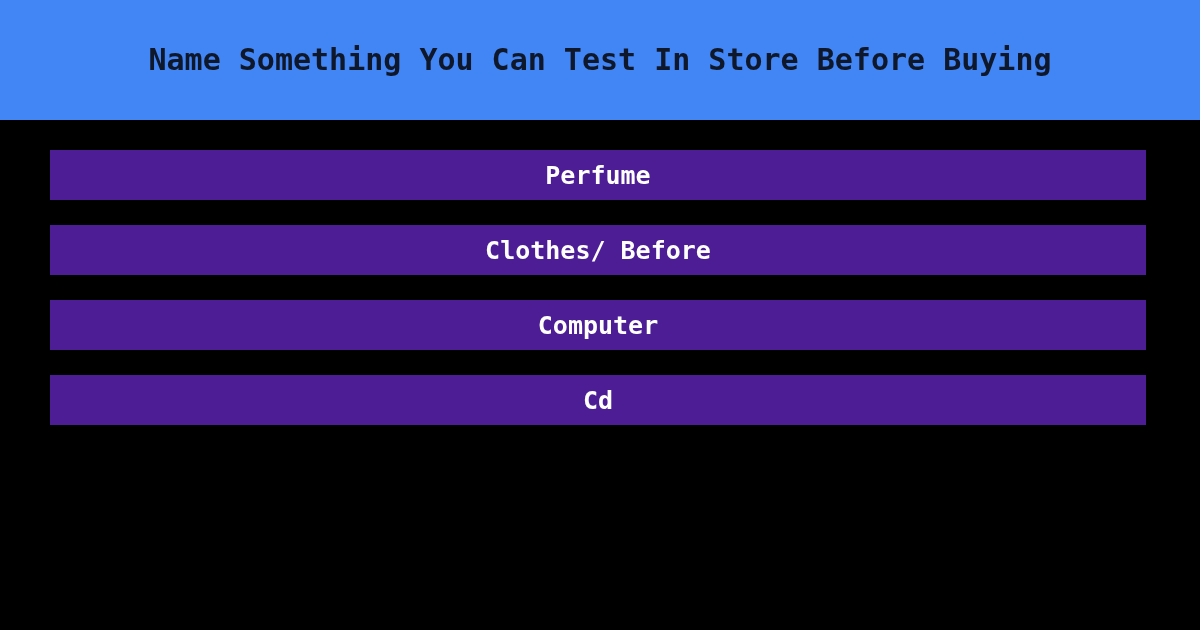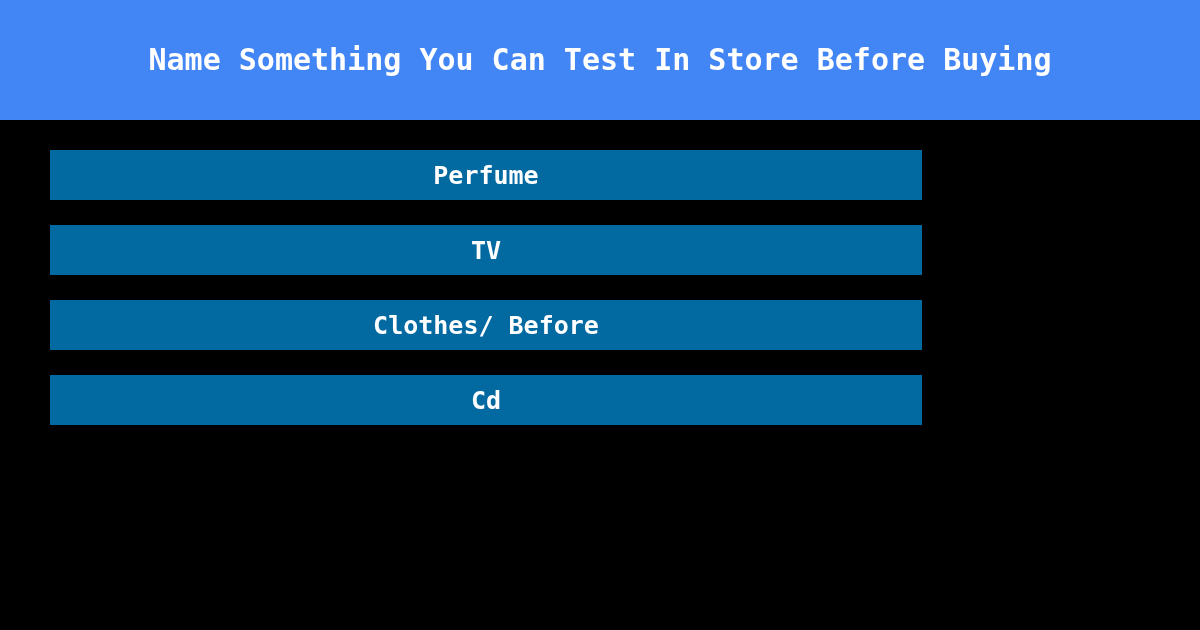--- a/index.html
+++ b/index.html
@@ -24,39 +24,39 @@
   .header {
     width: 1200px;
     height: 120px;
     background: #4285f4;
     display: flex;
     align-items: center;
     justify-content: center;
     flex: 0 0 auto;
   }
   .header-title {
-    color: #ffffff;
+    color: #0f172a;
     font-family: "DejaVu Sans Mono", "Liberation Mono", monospace;
     font-size: 30px;
     font-weight: bold;
     letter-spacing: 0px;
     line-height: 1;
     text-align: center;
     white-space: nowrap;
   }
   .answers {
     flex: 0 0 auto;
     padding: 30px 50px 0 50px;
     box-sizing: border-box;
     width: 1200px;
   }
   .answer-row {
-    width: 872px;
+    width: 1096px;
     height: 50px;
-    background: #0369a1;
+    background: #4c1d95;
     margin-bottom: 25px;
     display: flex;
     align-items: center;
     justify-content: center;
     box-sizing: border-box;
   }
   .answer-row:last-child {
     margin-bottom: 2px;
   }
   .answer-text {
@@ -98,28 +98,28 @@
   <div class="header">
     <div class="header-title">Name Something You Can Test In Store Before Buying</div>
   </div>
 
   <div class="answers">
 
     <div class="answer-row">
       <span class="answer-text">Perfume</span>
     </div>
 
-    <div class="answer-row">
-      <span class="answer-text">TV</span>
-    </div>
 
     <div class="answer-row">
       <span class="answer-text">Clothes/ Before</span>
     </div>
 
+    <div class="answer-row">
+      <span class="answer-text">Computer</span>
+    </div>
 
     <div class="answer-row">
       <span class="answer-text">Cd</span>
     </div>
 
   </div>
 
   <div class="spacer"></div>
 
 

